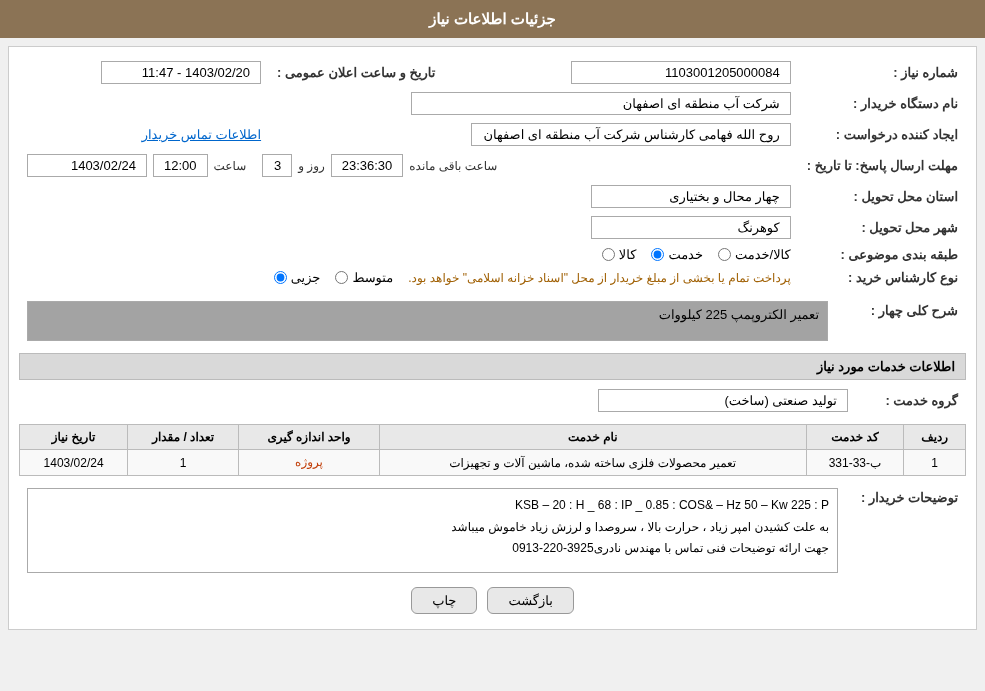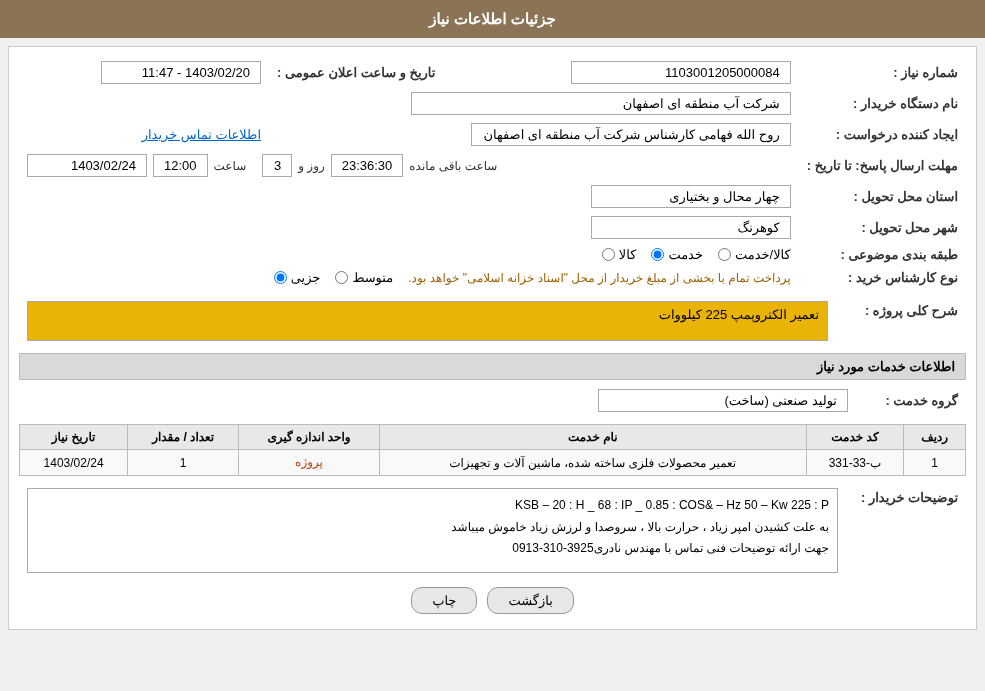--- a/index.html
+++ b/index.html
@@ -115,21 +115,21 @@
       margin-top: 10px;
       margin-bottom: 5px;
     }
     .btn {
       padding: 5px 20px;
       border: 1px solid #999;
       background: #e8e8e8;
       cursor: pointer;
       font-family: Tahoma, Arial, sans-serif;
       font-size: 13px;
-      border-radius: 11px;
+      border-radius: 6px;
     }
     .rojuz-label { font-size: 12px; color: #333; }
   </style>
 </head>
 <body>
 
 <div class="page-wrapper">
 
   <div class="header-bar">
     <span>جزئیات اطلاعات نیاز</span>
@@ -225,23 +225,23 @@
             </label>
           </div>
         </td>
       </tr>
     </tbody>
       </table>
 
     <table class="info-table">
       <tbody>
           <tr>
-        <td class="label-cell" style="vertical-align:top; padding-top:6px;">شرح کلی پروژه :</td>
+        <td class="label-cell" style="vertical-align:top; padding-top:6px;">شرح کلی چهار :</td>
         <td>
-          <div style="border:1px solid #aaa; background:#eab308; padding:5px 8px; min-height:40px; text-align:right; direction:rtl;">تعمیر الکتروپمپ 225 کیلووات</div>
+          <div style="border:1px solid #aaa; background:#a3a3a3; padding:5px 8px; min-height:40px; text-align:right; direction:rtl;">تعمیر الکتروپمپ 225 کیلووات</div>
         </td>
       </tr>
     </tbody>
       </table>
 
     <div class="section-title">اطلاعات خدمات مورد نیاز</div>
 
     <table class="info-table">
       <tbody>
           <tr>
@@ -277,21 +277,21 @@
     </table>
 
     <table class="info-table" style="margin-top:8px;">
       <tbody>
           <tr>
         <td class="label-cell" style="vertical-align:top; padding-top:6px; width:120px;">توضیحات خریدار :</td>
         <td>
           <div style="border:1px solid #aaa; background:white; padding:6px 8px; min-height:85px; text-align:right; direction:rtl; line-height:1.8; font-size:12px;">
             <span>KSB – 20 : H _ 68 : IP _ 0.85 : COS&amp; – Hz 50 – Kw 225 : P</span><br>
             <span>به علت کشیدن امپر زیاد ، حرارت بالا ، سروصدا و لرزش زیاد خاموش میباشد</span><br>
-            <span>جهت ارائه توضیحات فنی تماس با مهندس نادری3925-310-0913</span>
+            <span>جهت ارائه توضیحات فنی تماس با مهندس نادری3925-220-0913</span>
           </div>
         </td>
       </tr>
     </tbody>
       </table>
 
     <div class="buttons-row">
       <button class="btn">بازگشت</button>
       <button class="btn">چاپ</button>
     </div>

